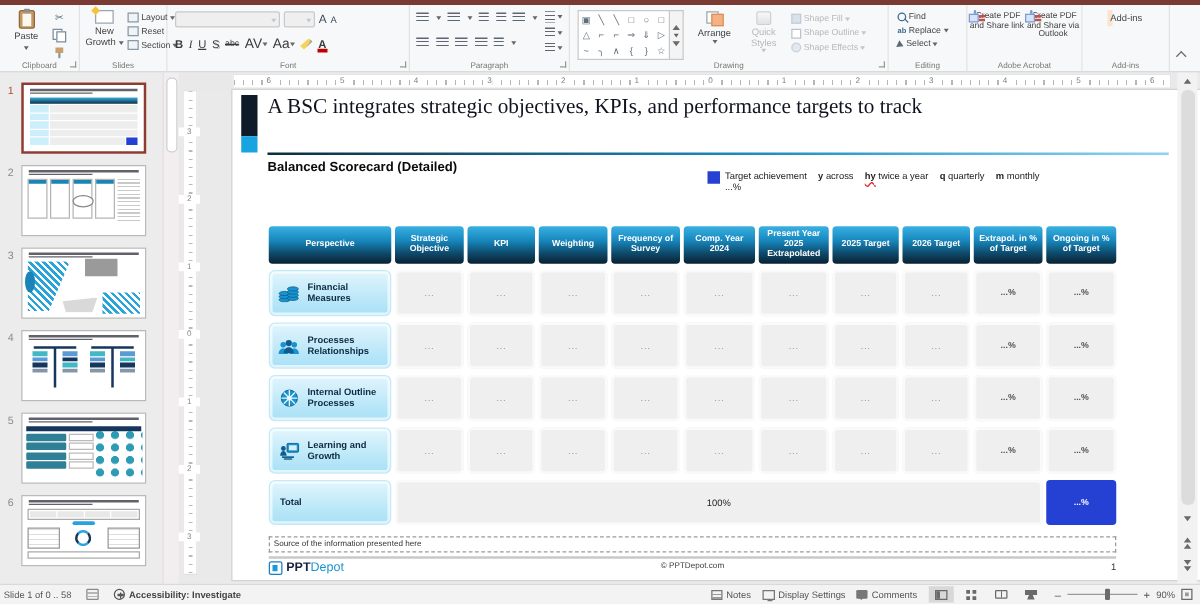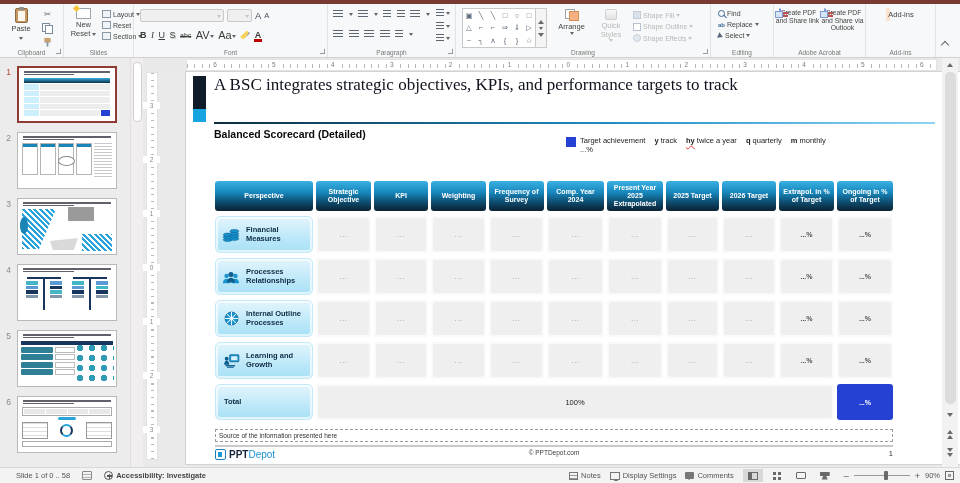--- a/index.html
+++ b/index.html
@@ -166,21 +166,21 @@
 
 .msb{position:absolute;top:58px;right:2px;width:16px;bottom:16px;background:#f2f2f2}
 .tri-u{width:0;height:0;border-left:3.5px solid transparent;border-right:3.5px solid transparent;border-bottom:4.5px solid #6a6a6a}
 .tri-d{width:0;height:0;border-left:3.5px solid transparent;border-right:3.5px solid transparent;border-top:4.5px solid #6a6a6a}
 .msb-btn{position:absolute;left:0;right:0;height:13px;display:flex;align-items:center;justify-content:center}
 .msb-up{top:0}
 .msb-thumb{position:absolute;top:14px;left:2.5px;width:11px;height:332px;background:#dcdcdc;border-radius:5px}
 .msb-down{bottom:46px}.msb-prev{bottom:26px;flex-direction:column;gap:1px}.msb-next{bottom:8px;flex-direction:column;gap:1px}
 
 .statusbar{position:absolute;left:0;right:0;bottom:0;height:16px;background:#f3f3f3;border-top:1px solid #d9d9d9;display:flex;align-items:center;font-size:7.5px;color:#555}
-.sb-left{display:flex;align-items:flex-end;gap:12px;padding-left:16px}
+.sb-left{display:flex;align-items:flex-end;gap:12px;padding-left:3px}
 .sb-acc{display:flex;align-items:center;gap:3px;font-weight:bold;color:#444}
 .spell{width:10px;height:9px;border:1px solid #8a8a8a;border-radius:1px;background:repeating-linear-gradient(to bottom,transparent 0 2px,#b5b5b5 2px 3px)}
 .acc{width:9px;height:9px;border:1px solid #555;border-radius:50%;position:relative}
 .acc:before{content:"";position:absolute;left:3.5px;top:1.5px;width:1.5px;height:5.5px;background:#555}
 .acc:after{content:"";position:absolute;left:1.5px;top:3px;width:5.5px;height:1.5px;background:#555}
 .sb-right{margin-left:auto;display:flex;align-items:center;gap:9px;padding-right:6px}
 .sb-lab{display:flex;align-items:center;gap:3px}
 .ni{width:9px;height:8px;border:1px solid #777;background:repeating-linear-gradient(to bottom,transparent 0 2px,#999 2px 3px)}
 .ds{width:10px;height:8px;border:1px solid #777;position:relative}
 .ds:after{content:"";position:absolute;left:3px;bottom:-2.5px;width:4px;height:1.5px;background:#777}
@@ -218,21 +218,21 @@
       <span class="mini-ic">
           <span class="ic-paint"></span>
         </span>
     </div>
     <div class="rg-label">Clipboard</div>
     <div class="launcher"></div>
   </div>
   <div class="rg g-slides">
     <div class="newslide">
       <span class="ns-ic"></span>
-      <span>New Reset</span> <span class="cv"></span>
+      <span>New Growth</span> <span class="cv"></span>
     </div>
     <div class="slidecol">
       <div class="srow">
           <span class="tiny-ic"></span>
           <span>Layout</span>
           <span class="cv"></span>
         </div>
       <div class="srow">
           <span class="tiny-ic"></span>
           <span>Reset</span>
@@ -587,21 +587,21 @@
   <div class="slide-title">
     <span>A BSC integrates strategic objectives, KPIs, and performance targets to track</span><br>
   </div>
   <div class="rule"></div>
   <div class="subtitle">Balanced Scorecard (Detailed)</div>
   <div class="legend">
     <div class="leg-first">
       <span class="leg-sq"></span>
       <span><span>Target achievement</span><br><span>...%</span></span>
     </div>
-    <span><span class="leg-key">y</span> <span>track</span></span>
+    <span><span class="leg-key">y</span> <span>across</span></span>
     <span><span class="leg-key squig">hy</span> <span>twice a year</span></span>
     <span><span class="leg-key">q</span> <span>quarterly</span></span>
     <span><span class="leg-key">m</span> <span>monthly</span></span>
   </div>
   <div class="bsc" id="bsc">
       <div class="h-cell">Perspective</div>
       <div class="h-cell">Strategic Objective</div>
       <div class="h-cell">KPI</div>
       <div class="h-cell">Weighting</div>
       <div class="h-cell">Frequency of Survey</div>

